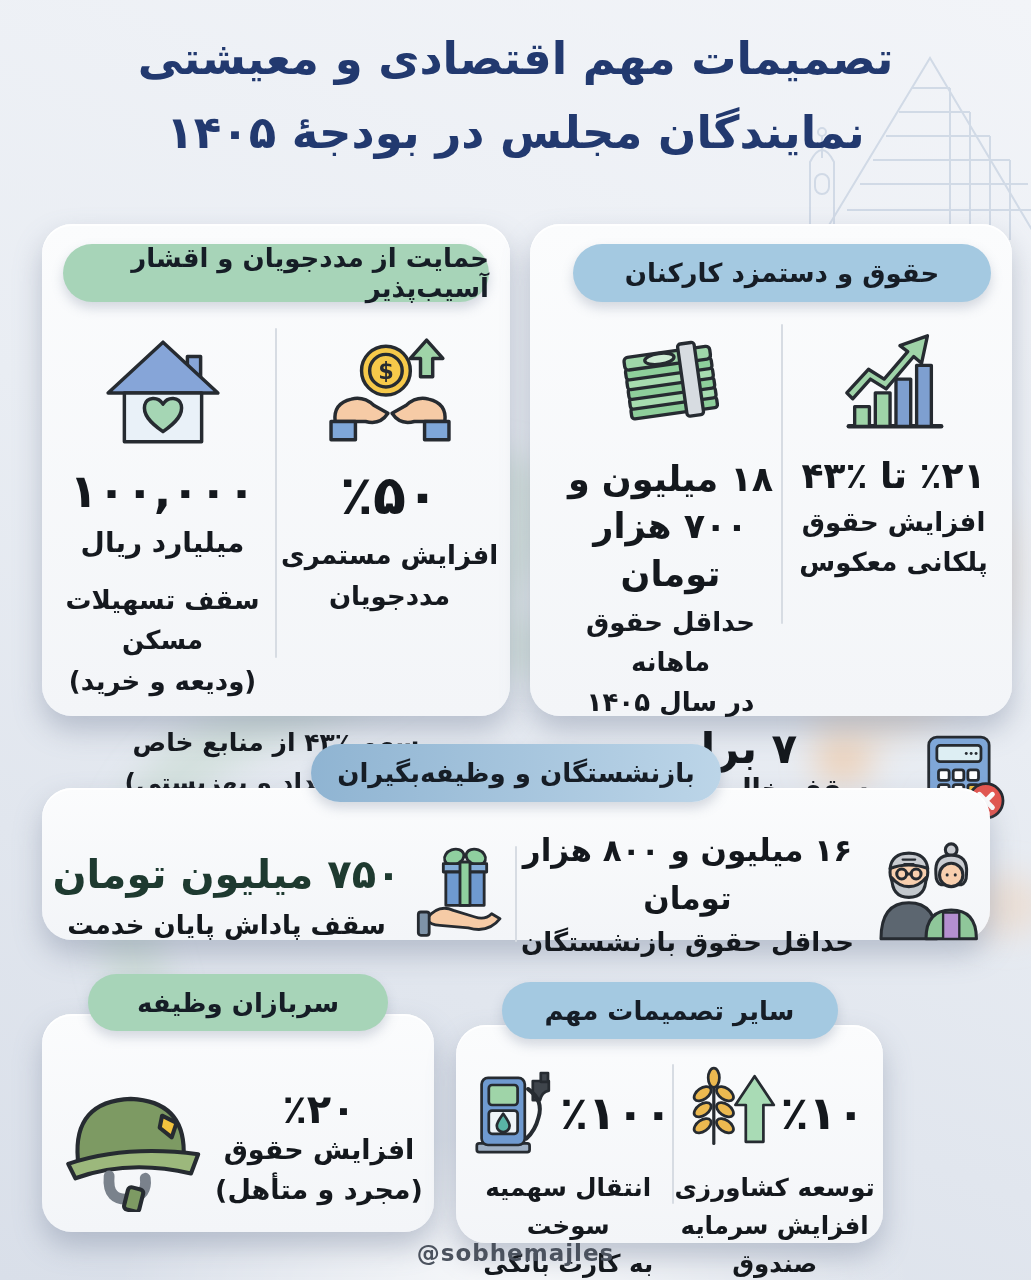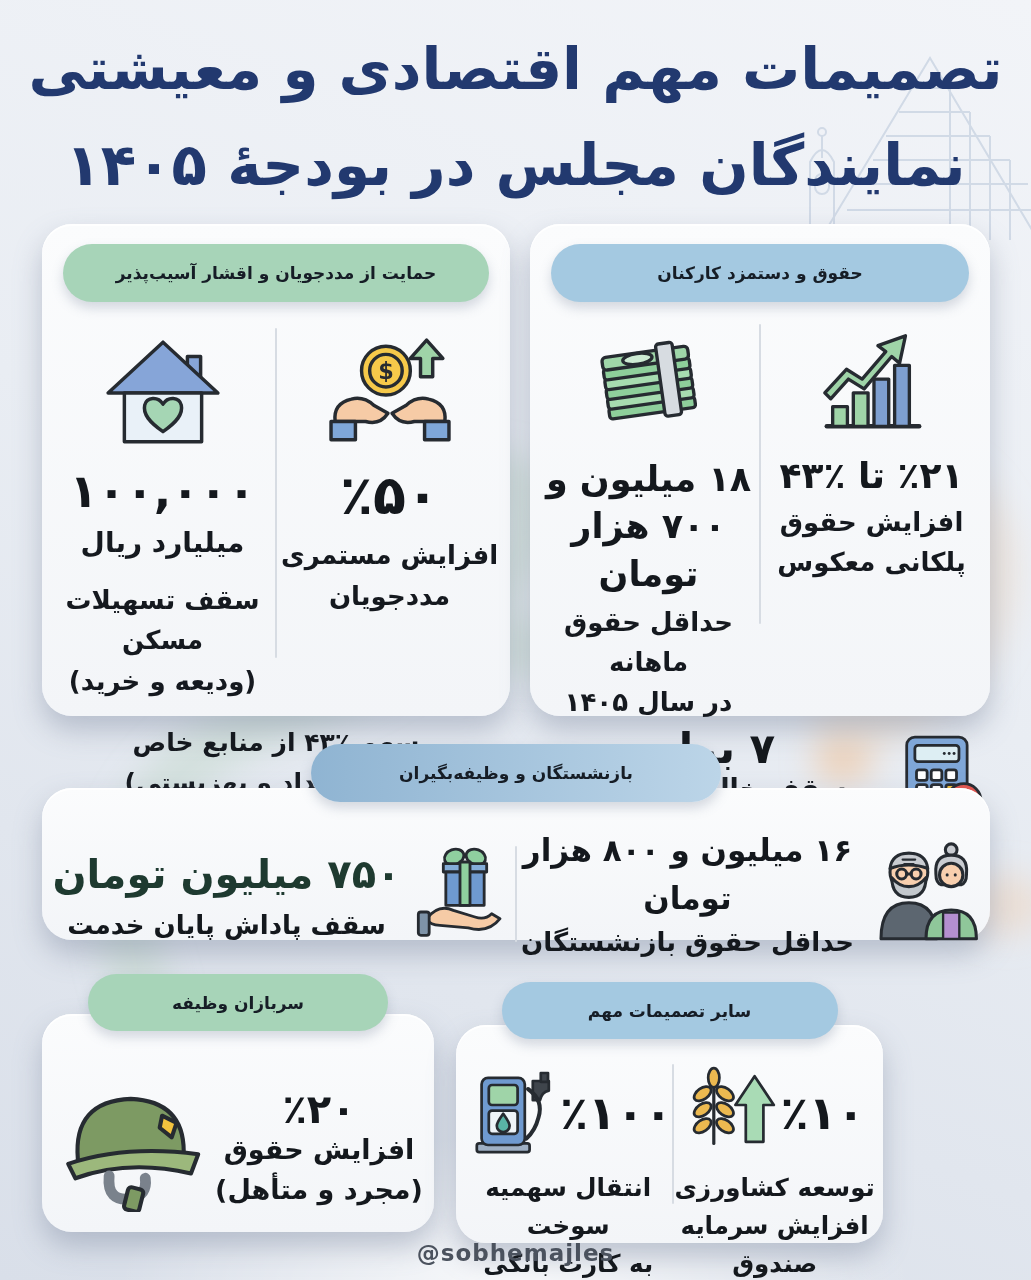--- a/index.html
+++ b/index.html
@@ -6,31 +6,30 @@
   .canvas{
     position:relative;width:1031px;height:1280px;overflow:hidden;
     font-family:"DejaVu Sans","Liberation Sans",sans-serif;
     background:
       radial-gradient(55% 16% at 50% 100%, rgba(255,255,255,.8), rgba(255,255,255,0) 70%),
       linear-gradient(200deg,#f2f4f8 0%,#e9edf3 45%,#d9dfe9 100%);
     color:#14181d;
   }
   .bg-art{position:absolute;pointer-events:none;}
   .title{position:absolute;top:22px;right:0;left:0;text-align:center;
-    font-size:58px;font-weight:800;color:#22396f;line-height:1.65;letter-spacing:-.5px;}
+    font-size:45px;font-weight:800;color:#22396f;line-height:1.65;letter-spacing:-.5px;}
   .card{
     position:absolute;border-radius:30px;
     background:linear-gradient(180deg,#fbfcfd 0%,#f3f5f8 100%);
     box-shadow:0 14px 28px rgba(118,130,154,.42), 0 2px 0 rgba(255,255,255,.9) inset;
   }
   .pill{
     display:flex;align-items:center;justify-content:center;
-    height:58px;border-radius:34px;font-weight:bold;font-size:17px;color:#161d26;
+    height:58px;border-radius:34px;font-weight:bold;font-size:26px;color:#161d26;
     box-shadow:0 6px 12px rgba(120,132,155,.30);
-    text-align:center;
   }
   .pill.in-card{margin:20px auto 0;width:calc(100% - 42px);}
   .pill.green{background:#a7d4b8;}
   .pill.blue{background:#a4c9e1;}
   .pill.float{position:absolute;left:50%;transform:translateX(-50%);}
   .cols{display:flex;align-items:stretch;margin-top:16px;padding:0 8px;}
   .col{flex:1;display:flex;flex-direction:column;align-items:center;text-align:center;}
   .vdiv{width:2px;background:#d7dce3;border-radius:2px;}
   .iconbox{display:flex;align-items:flex-end;justify-content:center;height:132px;margin-bottom:12px;}
   .big{font-weight:bold;line-height:1.1;}
@@ -48,21 +47,21 @@
   .bval{font-size:31px;font-weight:bold;}
   .bval.greenink{font-size:40px;color:#1e3a30;}
   .blabel{font-size:26px;font-weight:bold;}
   .soldier-row{display:flex;align-items:center;justify-content:center;gap:4px;height:100%;padding-top:26px;}
   .s-val{font-size:40px;font-weight:bold;line-height:1.05;}
   .o-col{flex:1;display:flex;flex-direction:column;align-items:center;padding-top:40px;}
   .o-row{display:flex;align-items:center;gap:0;}
   .o-val{font-size:46px;font-weight:bold;}
   .o-sub{font-size:24.5px;font-weight:bold;line-height:1.55;margin-top:8px;text-align:center;}
   .card-support{left:42px;top:224px;width:468px;height:492px;}
-  .card-salary{left:530px;top:224px;width:460px;height:492px;}
+  .card-salary{left:530px;top:224px;width:460px;height:492px;padding-left:22px;}
   .band{left:42px;top:788px;width:948px;height:152px;}
   .card-soldiers{left:42px;top:1014px;width:392px;height:218px;}
   .card-other{left:456px;top:1025px;width:427px;height:218px;}
   .handle{position:absolute;top:1240px;left:0;right:0;text-align:center;
     font-size:23px;font-weight:bold;color:#4b525e;letter-spacing:1px;}
   svg .ol{stroke:#262b31;stroke-width:3.4;stroke-linejoin:round;stroke-linecap:round;}
 </style>
 </head>
 <body>
 

